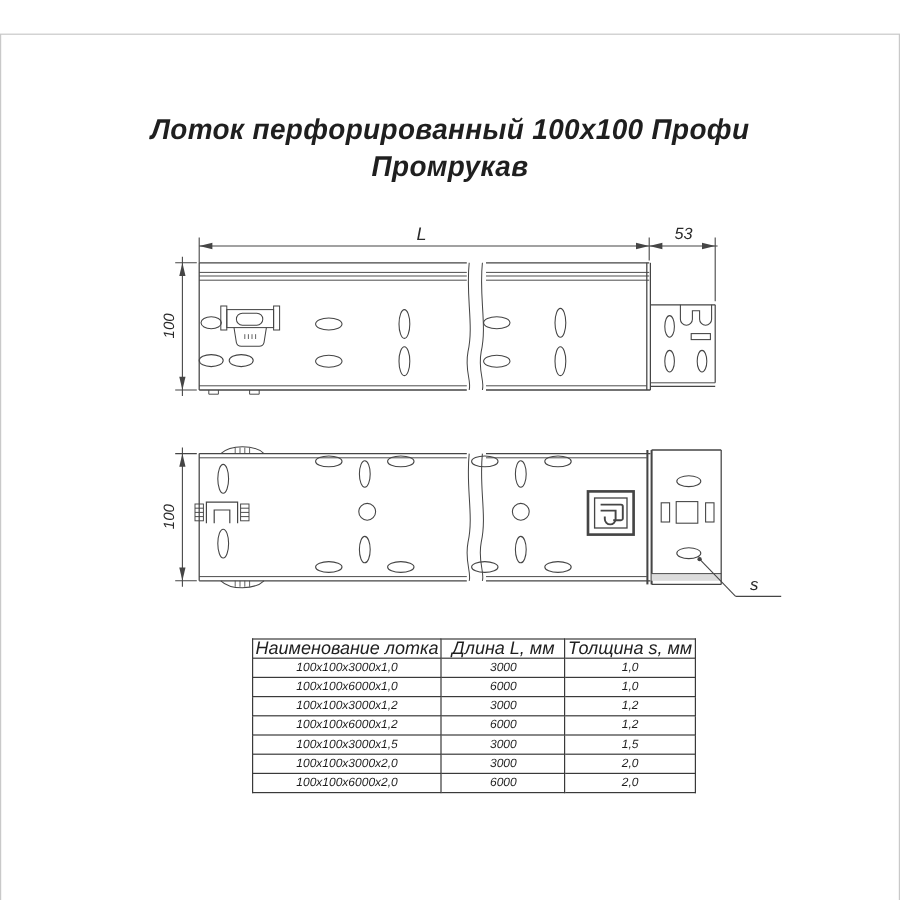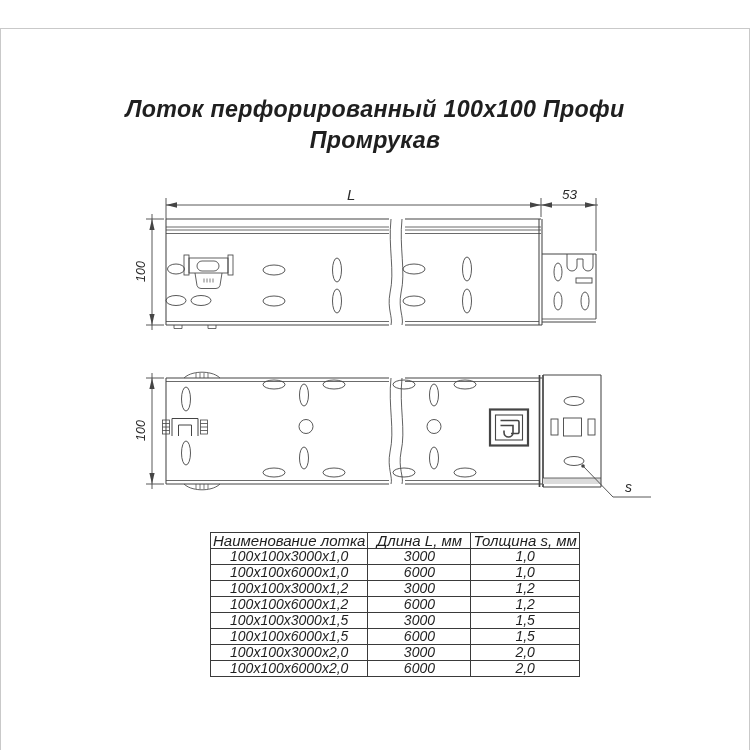--- a/index.html
+++ b/index.html
@@ -18,21 +18,21 @@
   .drawing-svg{position:absolute;left:0;top:0;}
   .dim-text{font-family:"Liberation Sans",sans-serif;font-style:italic;fill:#2a2a2a;}
   .spec{
     position:absolute;left:209px;top:503px;
     border-collapse:collapse;table-layout:fixed;
     font-style:italic;color:#1f1f1f;
   }
   .spec td{
     border:1px solid #3a3a3a;height:15px;padding:0 2px;
     text-align:center;vertical-align:middle;
-    font-size:14px;line-height:13px;white-space:nowrap;overflow:hidden;
+    font-size:10px;line-height:13px;white-space:nowrap;overflow:hidden;
   }
   .spec tr.head td{font-size:15px;}
 </style>
 </head>
 <body>
 
 <div class="sheet">
 
   <div class="title-block">
     <div>Лоток перфорированный 100х100 Профи</div>
@@ -262,25 +262,20 @@
       <td>100х100х6000х1,2</td>
       <td>6000</td>
       <td>1,2</td>
     </tr>
     <tr>
       <td>100х100х3000х1,5</td>
       <td>3000</td>
       <td>1,5</td>
     </tr>
     <tr>
-      <td>100х100х6000х1,5</td>
-      <td>6000</td>
-      <td>1,5</td>
-    </tr>
-    <tr>
       <td>100х100х3000х2,0</td>
       <td>3000</td>
       <td>2,0</td>
     </tr>
     <tr>
       <td>100х100х6000х2,0</td>
       <td>6000</td>
       <td>2,0</td>
     </tr>
   </tbody>

